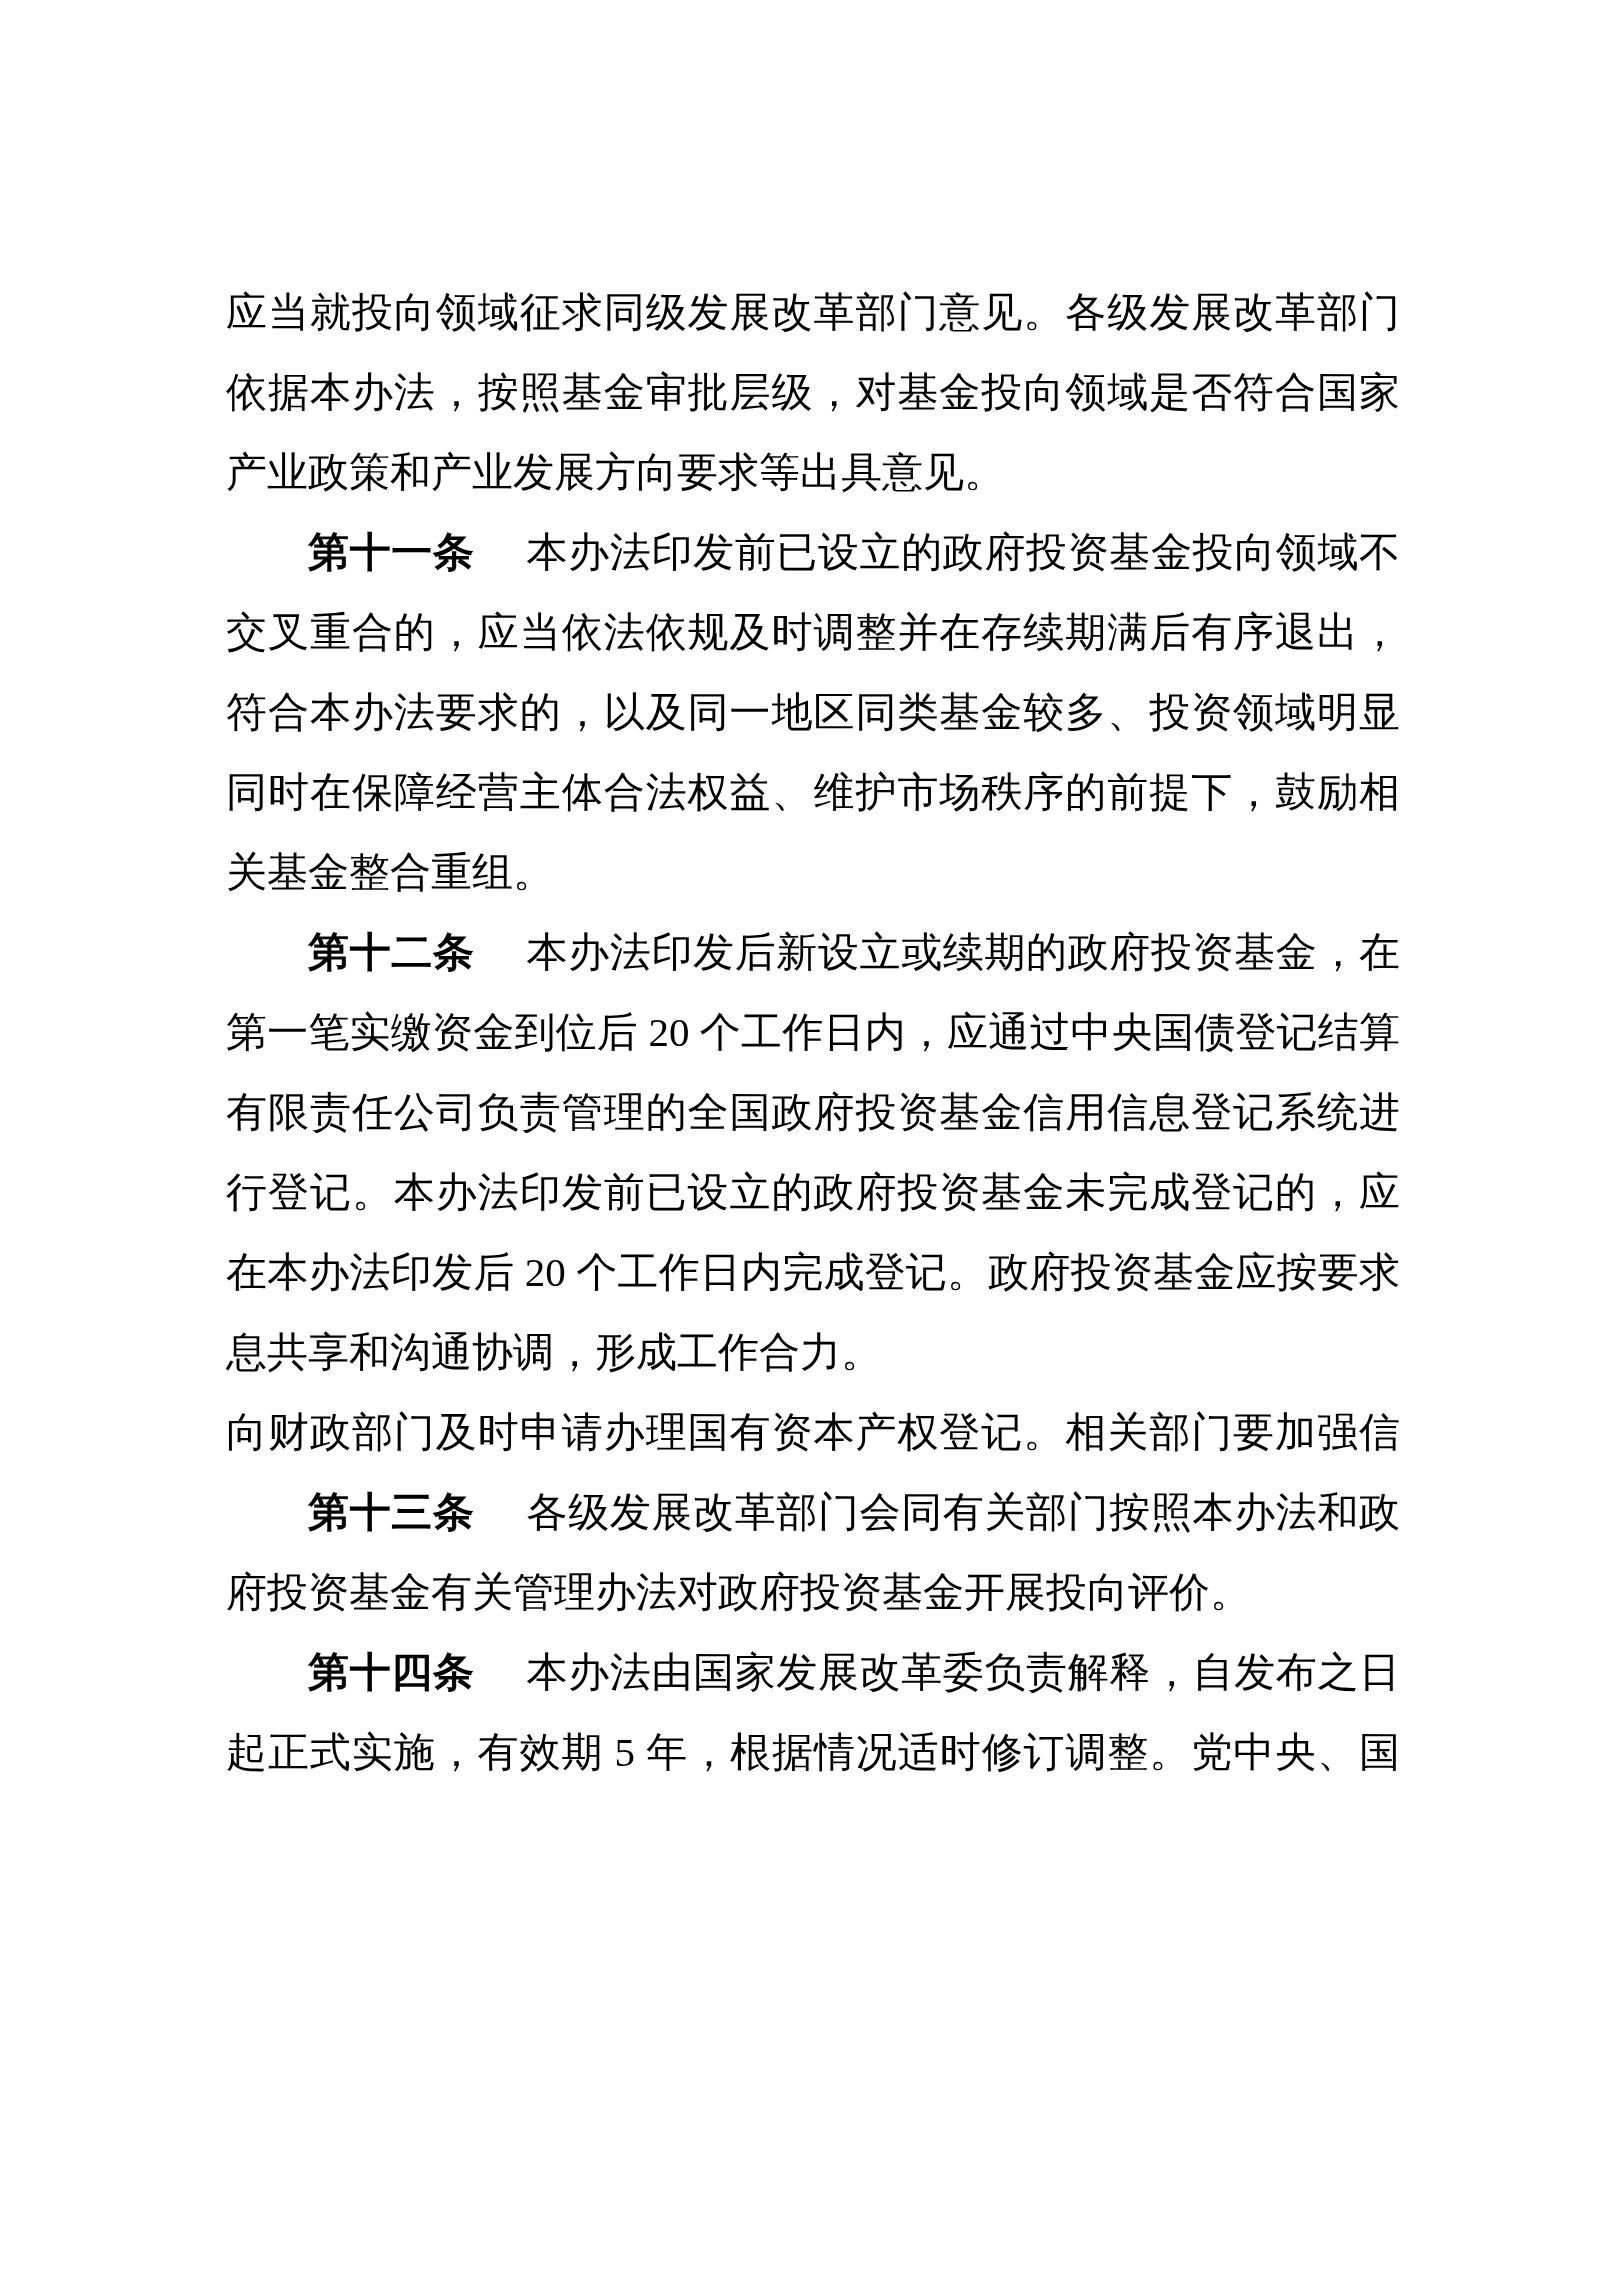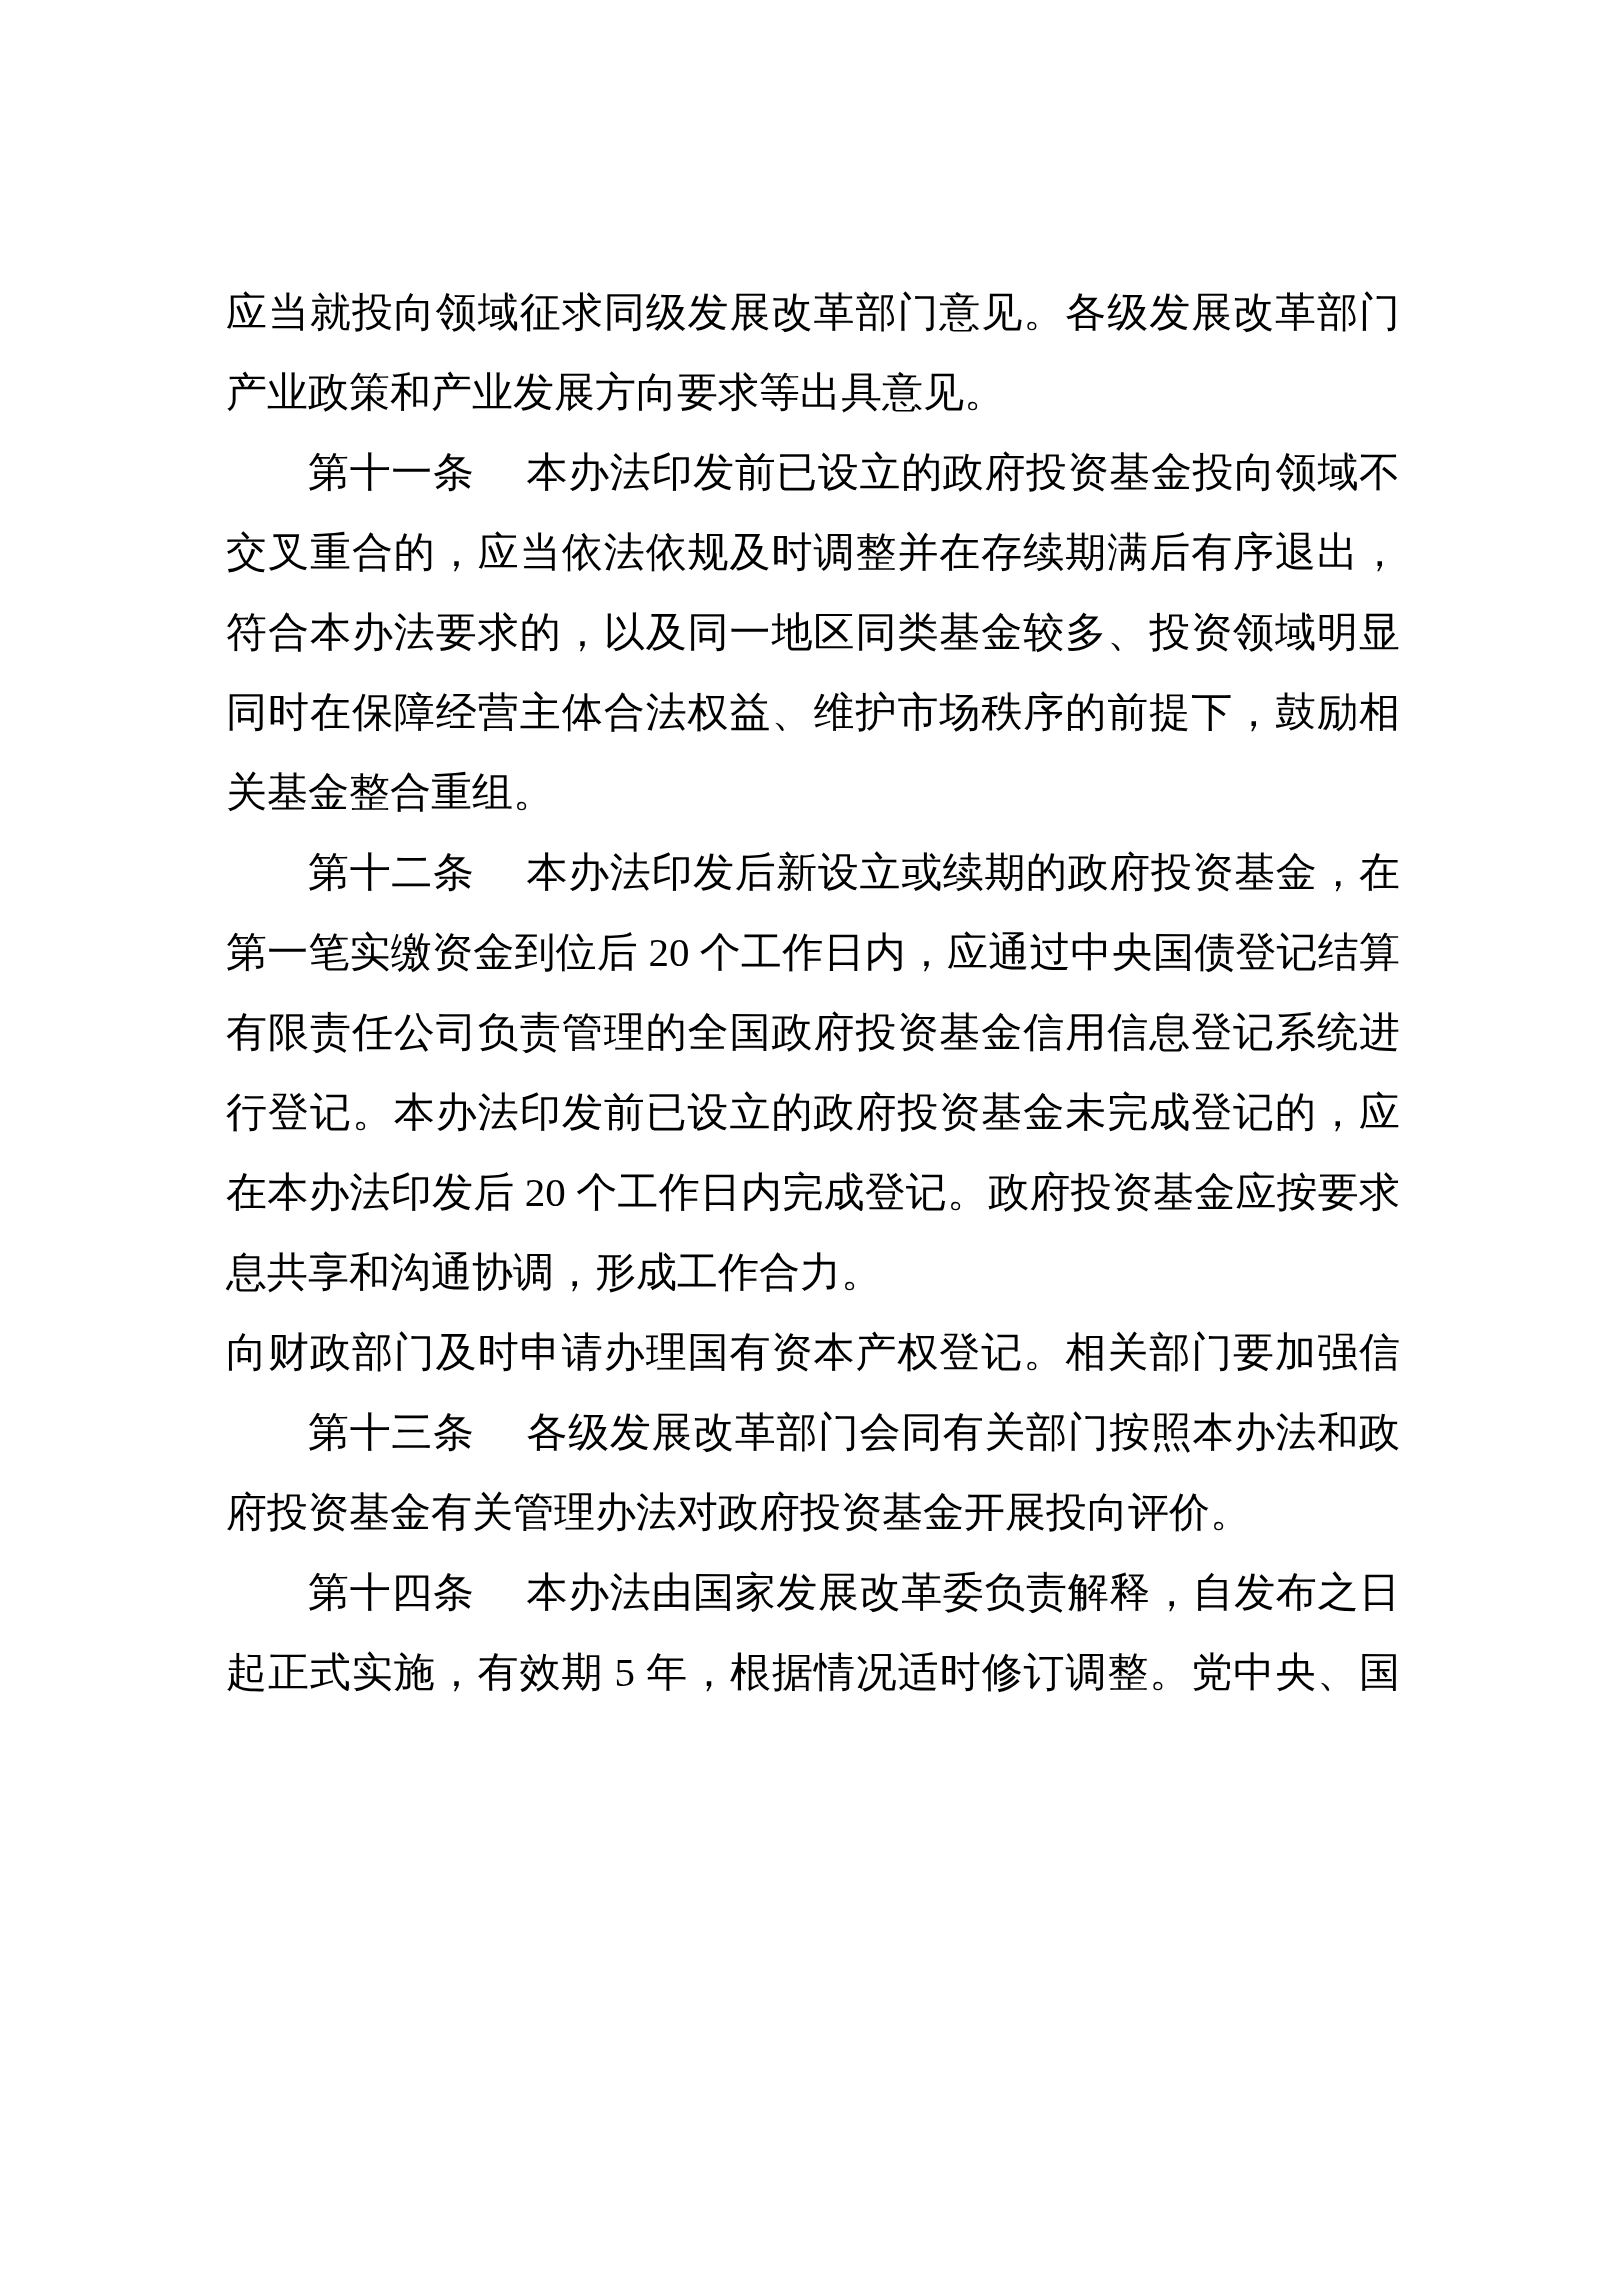--- a/index.html
+++ b/index.html
@@ -27,31 +27,32 @@
       white-space: nowrap;
     }
     .line.last {
       text-align-last: left;
       white-space: normal;
     }
     .line.indent {
       text-indent: 82px;
     }
     .article-no {
-      font-weight: 400;
+      font-weight: 700;
       font-family: "Liberation Sans", sans-serif;
       margin-right: 52px;
     }
   </style>
 </head>
 <body>
 
 <div class="page">
   <div class="textblock" id="textblock">
       <div class="line"><span>应当就投向领域征求同级发展改革部门意见。各级发展改革部门</span></div>
+      <div class="line"><span>依据本办法，按照基金审批层级，对基金投向领域是否符合国家</span></div>
       <div class="line last"><span>产业政策和产业发展方向要求等出具意见。</span></div>
       <div class="line indent"><span class="article-no">第十一条</span><span>本办法印发前已设立的政府投资基金投向领域不</span></div>
       <div class="line"><span>交叉重合的，应当依法依规及时调整并在存续期满后有序退出，</span></div>
       <div class="line"><span>符合本办法要求的，以及同一地区同类基金较多、投资领域明显</span></div>
       <div class="line"><span>同时在保障经营主体合法权益、维护市场秩序的前提下，鼓励相</span></div>
       <div class="line last"><span>关基金整合重组。</span></div>
       <div class="line indent"><span class="article-no">第十二条</span><span>本办法印发后新设立或续期的政府投资基金，在</span></div>
       <div class="line"><span>第一笔实缴资金到位后 20 个工作日内，应通过中央国债登记结算</span></div>
       <div class="line"><span>有限责任公司负责管理的全国政府投资基金信用信息登记系统进</span></div>
       <div class="line"><span>行登记。本办法印发前已设立的政府投资基金未完成登记的，应</span></div>

